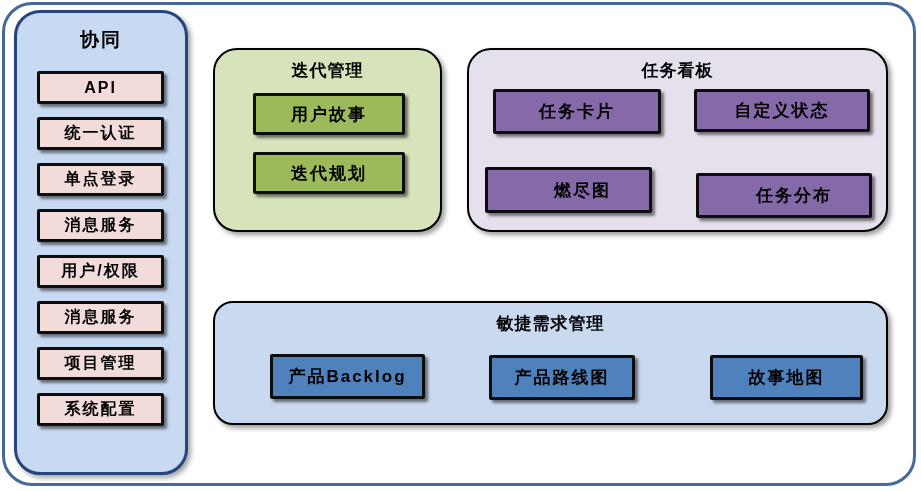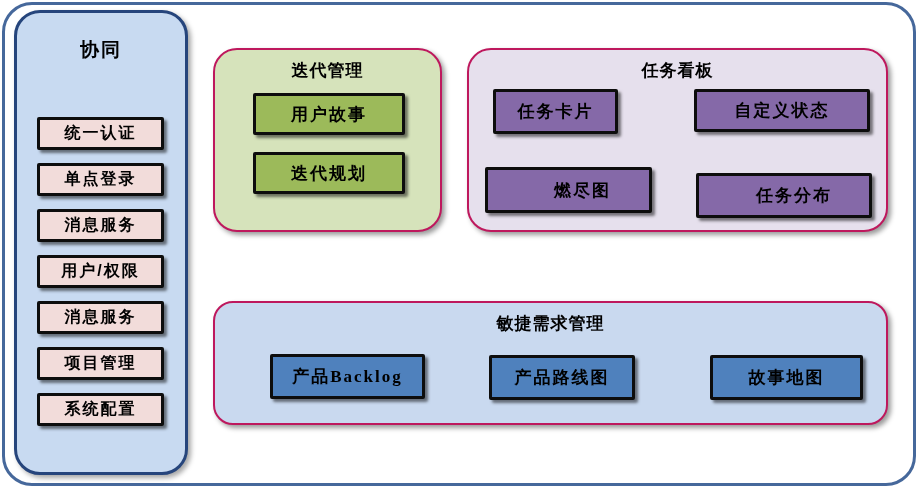--- a/index.html
+++ b/index.html
@@ -40,21 +40,20 @@
   }
   .sidebar-title {
     position: absolute;
     left: 0; top: 14px;
     width: 100%;
     text-align: center;
     font-size: 19px;
     font-weight: bold;
     letter-spacing: 2px;
     color: #000;
-    margin-top: 10px;
   }
   .pink-box {
     position: absolute;
     left: 20px;
     width: 127px; height: 33px;
     background: #f2dcda;
     border: 3px solid #0d0d0d;
     border-radius: 2px;
     box-sizing: border-box;
     box-shadow: 3px 3px 3px rgba(0,0,0,0.5);
@@ -62,24 +61,23 @@
     align-items: center;
     justify-content: center;
     font-size: 16px;
     font-weight: bold;
     letter-spacing: 2px;
     color: #000;
   }
   
   .section {
     position: absolute;
-    border: 2px solid #be185d;
+    border: 2px solid #000000;
     box-sizing: border-box;
     box-shadow: 3px 3px 5px rgba(0,0,0,0.4);
-    font-family: Liberation Serif, serif;
   }
   .section-title {
     position: absolute;
     left: 0; top: 9px;
     width: 100%;
     text-align: center;
     font-size: 17px;
     font-weight: bold;
     letter-spacing: 1px;
     color: #000;
@@ -118,37 +116,38 @@
     color: #000;
   }
   .green-box  { background: #9cba5a; }
   .purple-box { background: #8569a8; }
   .blue-box   { background: #4f81bd; }
 
   
   .it-box-0 { left: 38px;  top: 43px;  width: 152px; height: 42px; }
   .it-box-1 { left: 38px;  top: 102px; width: 152px; height: 42px; }
   
-  .kb-box-0 { left: 24px;  top: 39px;  width: 125px; height: 45px; }
+  .kb-box-0 { left: 24px;  top: 39px;  width: 168px; height: 45px; }
   .kb-box-1 { left: 225px; top: 39px;  width: 176px; height: 43px; }
   .kb-box-2 { left: 16px;  top: 117px; width: 167px; height: 46px; padding-left: 28px; }
   .kb-box-3 { left: 227px; top: 123px; width: 176px; height: 45px; padding-left: 20px; }
   
   .ag-box-0 { left: 55px;  top: 51px;  width: 155px; height: 45px; }
   .ag-box-1 { left: 274px; top: 52px;  width: 146px; height: 45px; }
   .ag-box-2 { left: 495px; top: 52px;  width: 153px; height: 45px; }
 </style>
 </head>
 <body>
 
 <div class="stage">
   <div class="frame"></div>
 
   <div class="sidebar">
     <div class="sidebar-title">协同</div>
+    <div class="pink-box" style="top:58px">API</div>
     <div class="pink-box" style="top:104px">统一认证</div>
     <div class="pink-box" style="top:150px">单点登录</div>
     <div class="pink-box" style="top:196px">消息服务</div>
     <div class="pink-box" style="top:242px">用户/权限</div>
     <div class="pink-box" style="top:288px">消息服务</div>
     <div class="pink-box" style="top:334px">项目管理</div>
     <div class="pink-box" style="top:380px">系统配置</div>
   </div>
 
   <div class="section sec-iteration">

